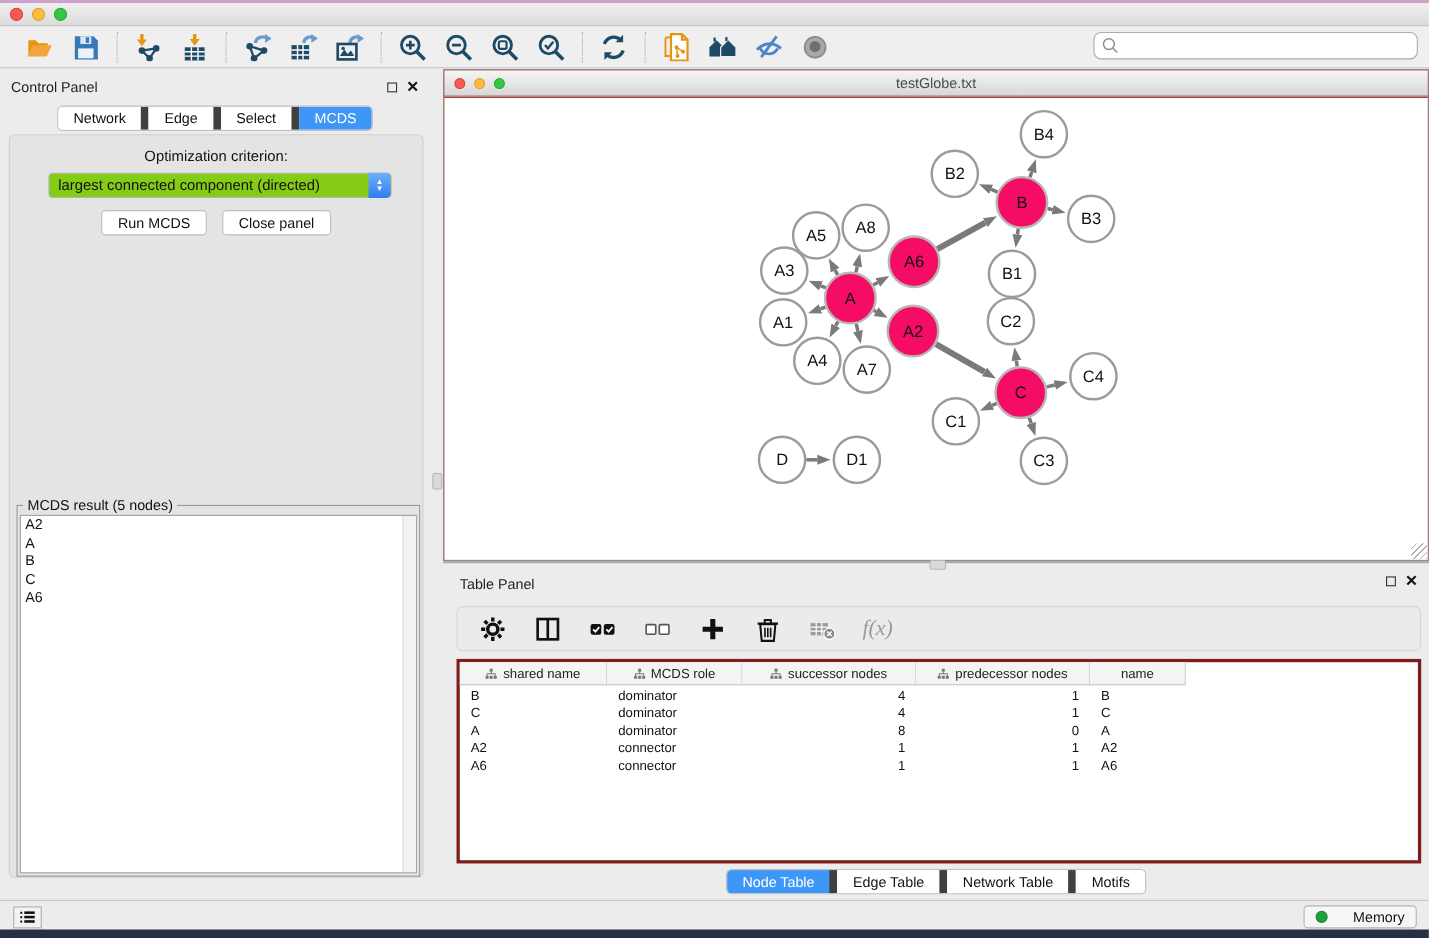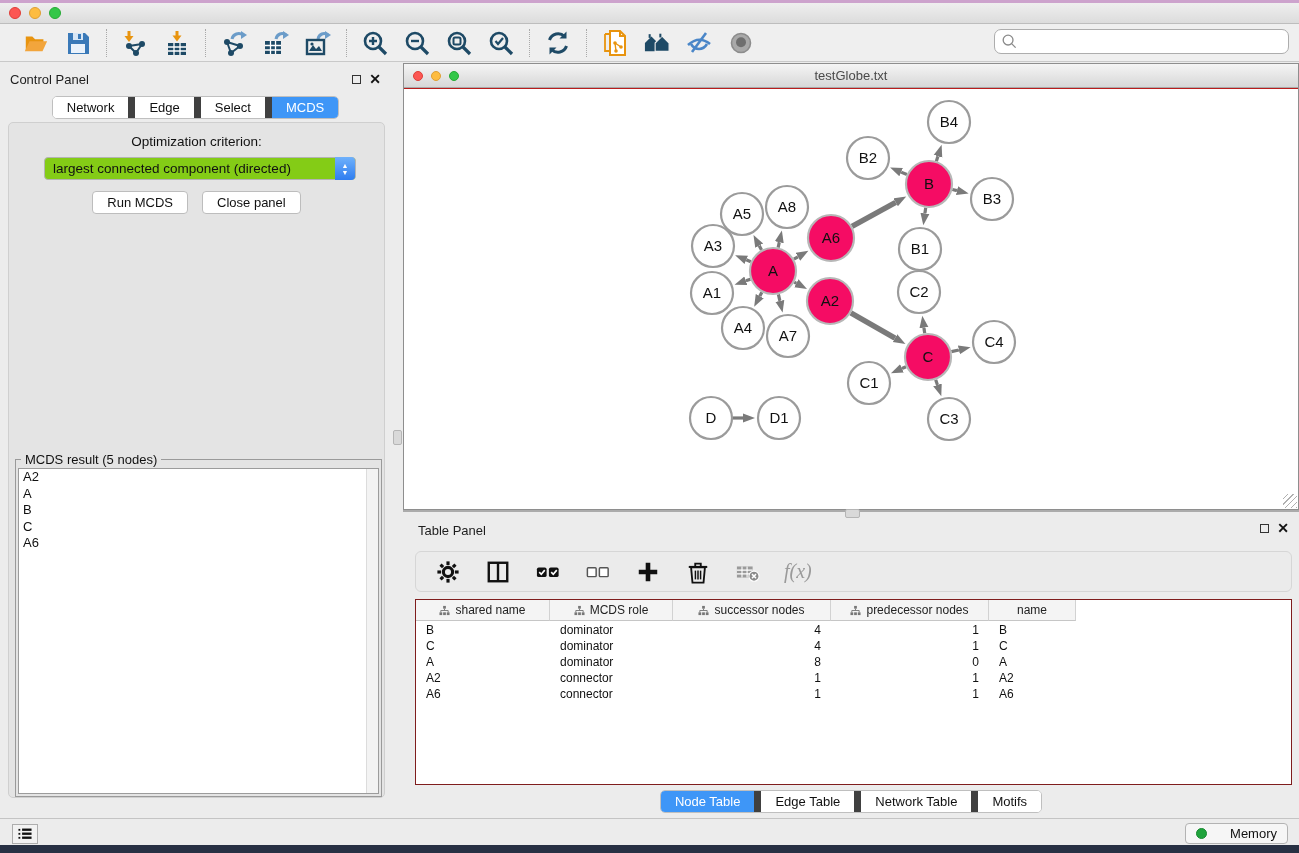--- a/index.html
+++ b/index.html
@@ -75,21 +75,21 @@
   .h-splitter-line { left:403px; top:510px; width:896px; height:2px; background:#ababab; }
   .h-splitter { left:845px; top:509px; width:15px; height:9px; background:#d9d9d9; border:1px solid #b5b5b5; border-radius:2px; }
 
   
   .tp-header { left:403px; top:523px; width:896px; height:22px; display:flex; align-items:flex-start; }
   .tp-toolbar { left:415px; top:551px; width:877px; height:41px; background:#ebebeb;
     border:1px solid #d6d6d6; border-radius:6px; display:flex; align-items:center; gap:22px; padding-left:18px; }
   .tp-toolbar .tb-btn svg { width:24px; height:24px; }
   .fx-label { font-size:20px; color:#9a9a9a; font-family:"Liberation Serif", serif; font-style:italic; }
 
-  .data-table { left:415px; top:599px; width:877px; height:186px; background:#fff; border:1px solid #7f1d1d; }
+  .data-table { left:415px; top:599px; width:877px; height:186px; background:#fff; border:3px solid #7f1d1d; }
   .dt-header { position:absolute; left:0; top:0; height:21px; display:flex; }
   .dt-hcell { background:#f4f4f4; border-right:1px solid #d2d2d2; border-bottom:1px solid #c6c6c6;
     font-size:12px; color:#222; display:flex; align-items:center; justify-content:center; gap:5px; }
   .dt-hcell svg { width:11px; height:11px; }
   .dt-row { position:absolute; left:0; height:16px; display:flex; }
   .dt-cell { font-size:12px; color:#111; line-height:16px; padding:0 10px; white-space:nowrap; }
 
   .tp-tabs { left:403px; top:790px; width:896px; display:flex; justify-content:center; }
 
   

